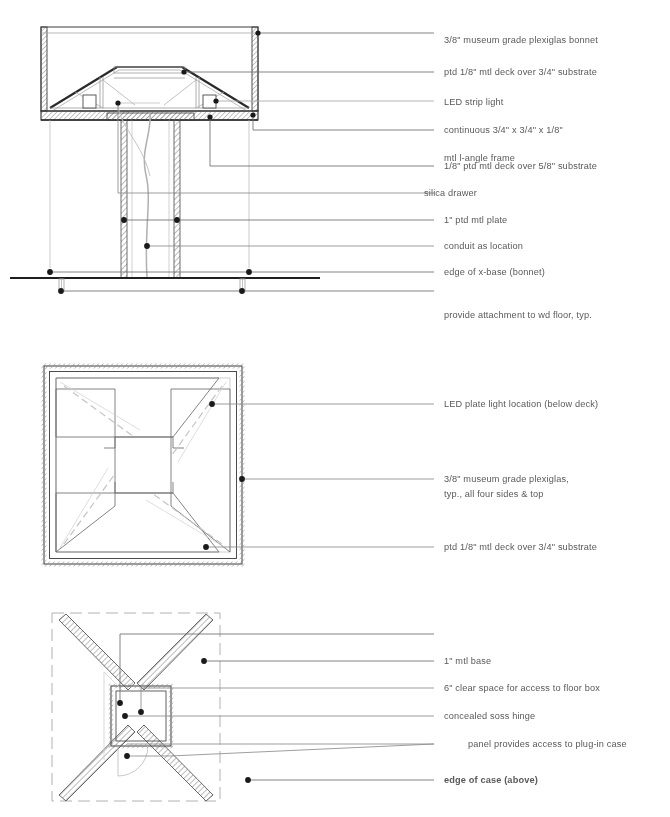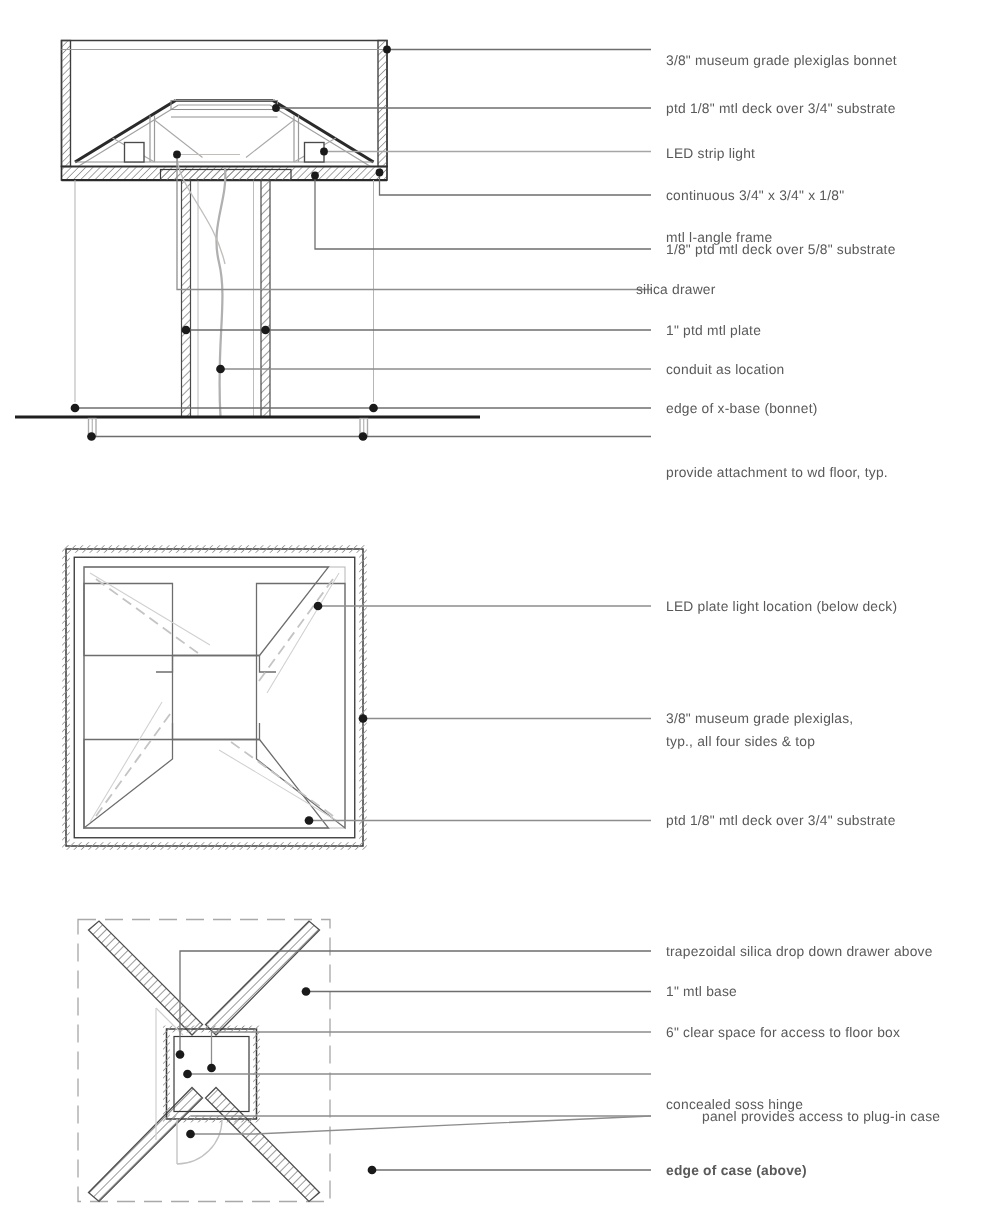--- a/index.html
+++ b/index.html
@@ -274,20 +274,19 @@
   <div class="note" style="left:444px;top:214px;">1" ptd mtl plate</div>
   <div class="note" style="left:444px;top:240px;">conduit as location</div>
   <div class="note" style="left:444px;top:266px;">edge of x-base (bonnet)</div>
   <div class="note" style="left:444px;top:285px;margin-top:24px;">provide attachment to wd floor, typ.</div>
 
   <div class="note" style="left:444px;top:398px;">LED plate light location (below deck)</div>
   <div class="note" style="left:444px;top:473px;">3/8" museum grade plexiglas,</div>
   <div class="note" style="left:444px;top:488px;text-align:center;">typ., all four sides &amp; top</div>
   <div class="note" style="left:444px;top:541px;">ptd 1/8" mtl deck over 3/4" substrate</div>
 
-  <div class="note" style="left:444px;top:628px;">trapezoidal silica drop down drawer above</div>
   <div class="note" style="left:444px;top:655px;">1" mtl base</div>
   <div class="note" style="left:444px;top:682px;">6" clear space for access to floor box</div>
-  <div class="note" style="left:444px;top:710px;margin-top:20px;">concealed soss hinge</div>
+  <div class="note" style="left:444px;top:710px;">concealed soss hinge</div>
   <div class="note" style="left:444px;top:738px;padding-left:24px;">panel provides access to plug-in case</div>
   <div class="note" style="left:444px;top:774px;font-weight:bold;">edge of case (above)</div>
 
 </div>
 
 </body></html>

